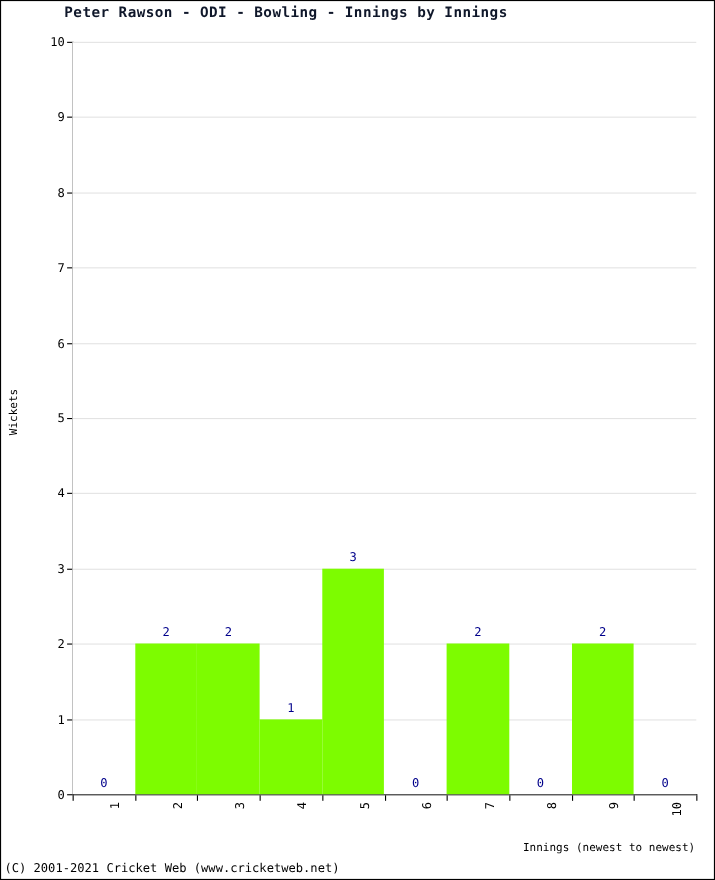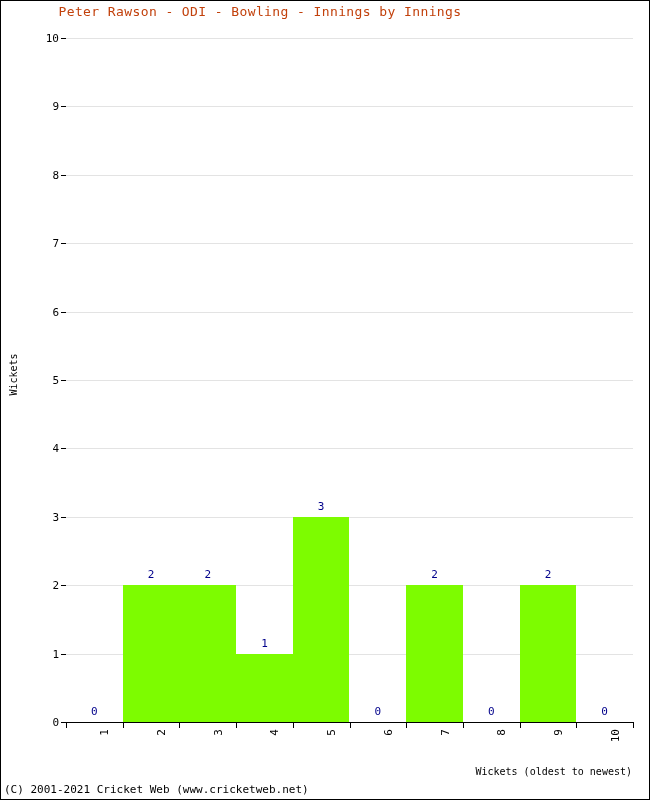--- a/index.html
+++ b/index.html
@@ -23,22 +23,22 @@
   }
 
   
   #chart-title {
     position: absolute;
     left: 0;
     top: 3px;
     width: 518px;
     text-align: center;
     font-size: 13px;
-    font-weight: normal;
-    color: #c2410c;
+    font-weight: bold;
+    color: #0f172a;
     letter-spacing: 0.4px;
     white-space: nowrap;
   }
 
   
   #plot-area {
     position: absolute;
     left: 65px;
     top: 37px;
     width: 567px;
@@ -253,17 +253,17 @@
       <div class="bar-value-label" style="left: 178.4px; width: 56.7px; top: 568.2px; color: rgb(0, 0, 139);">2</div>
       <div class="bar-value-label" style="left: 235.1px; width: 56.7px; top: 636.6px; color: rgb(0, 0, 139);">1</div>
       <div class="bar-value-label" style="left: 291.8px; width: 56.7px; top: 499.8px; color: rgb(0, 0, 139);">3</div>
       <div class="bar-value-label" style="left: 348.5px; width: 56.7px; top: 705px; color: rgb(0, 0, 139);">0</div>
       <div class="bar-value-label" style="left: 405.2px; width: 56.7px; top: 568.2px; color: rgb(0, 0, 139);">2</div>
       <div class="bar-value-label" style="left: 461.9px; width: 56.7px; top: 705px; color: rgb(0, 0, 139);">0</div>
       <div class="bar-value-label" style="left: 518.6px; width: 56.7px; top: 568.2px; color: rgb(0, 0, 139);">2</div>
       <div class="bar-value-label" style="left: 575.3px; width: 56.7px; top: 705px; color: rgb(0, 0, 139);">0</div>
     </div>
 
-  <div id="x-axis-title">Wickets (oldest to newest)</div>
+  <div id="x-axis-title">Innings (newest to newest)</div>
 
   <div id="footer-copyright">(C) 2001-2021 Cricket Web (www.cricketweb.net)</div>
 
 </div>
 
 </body></html>

